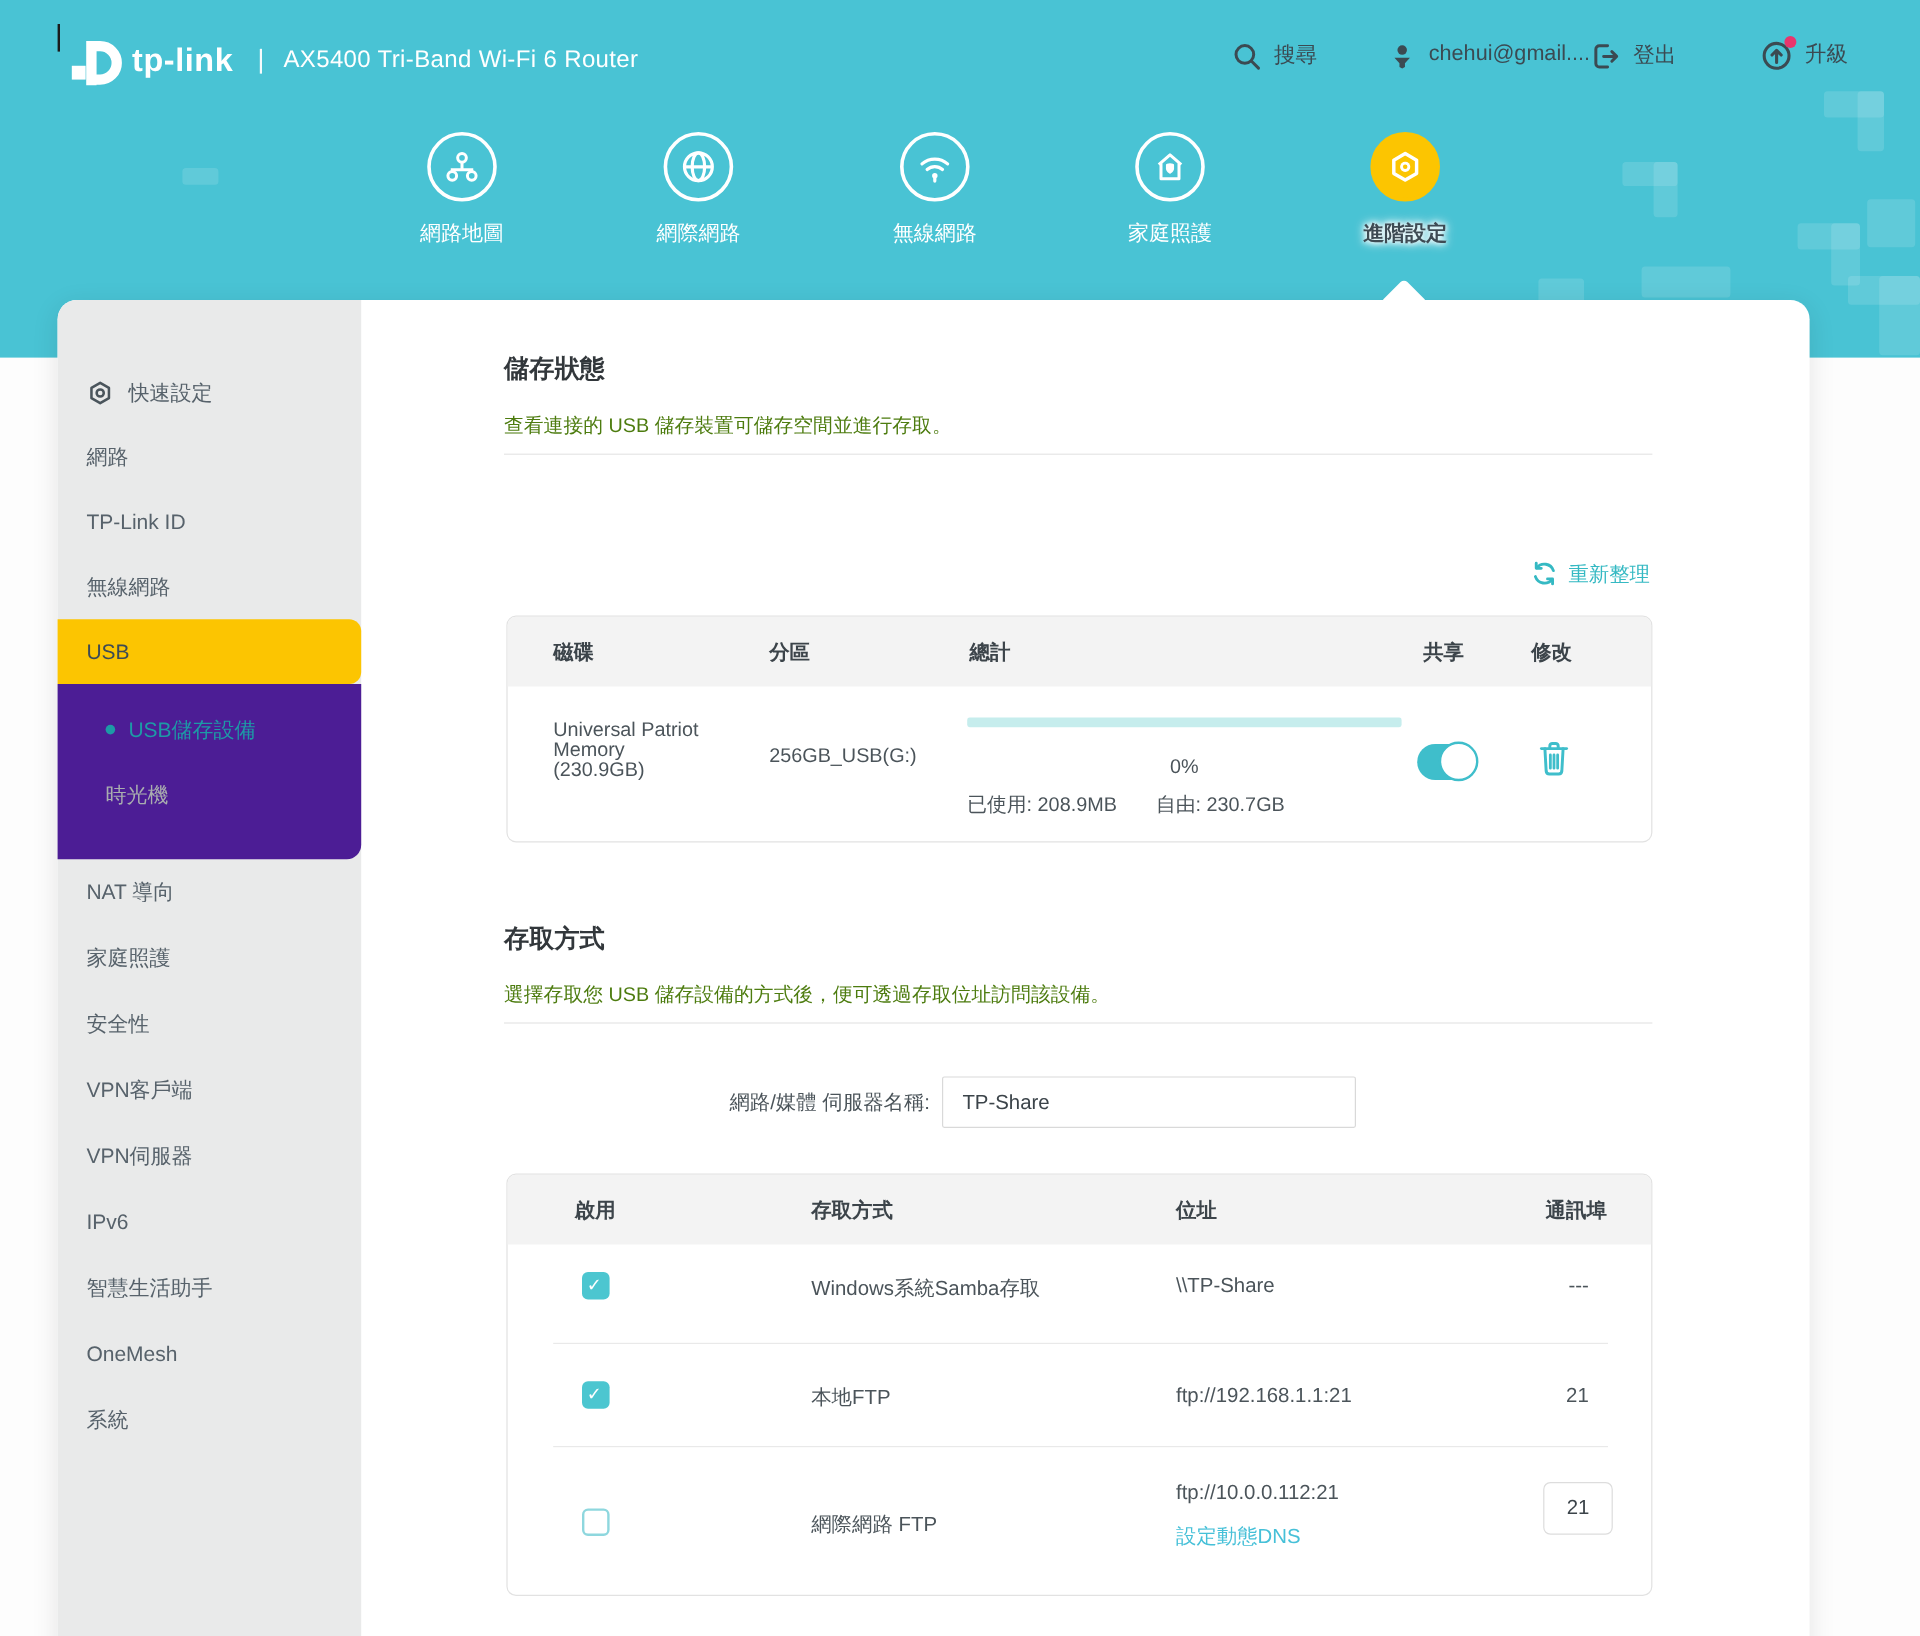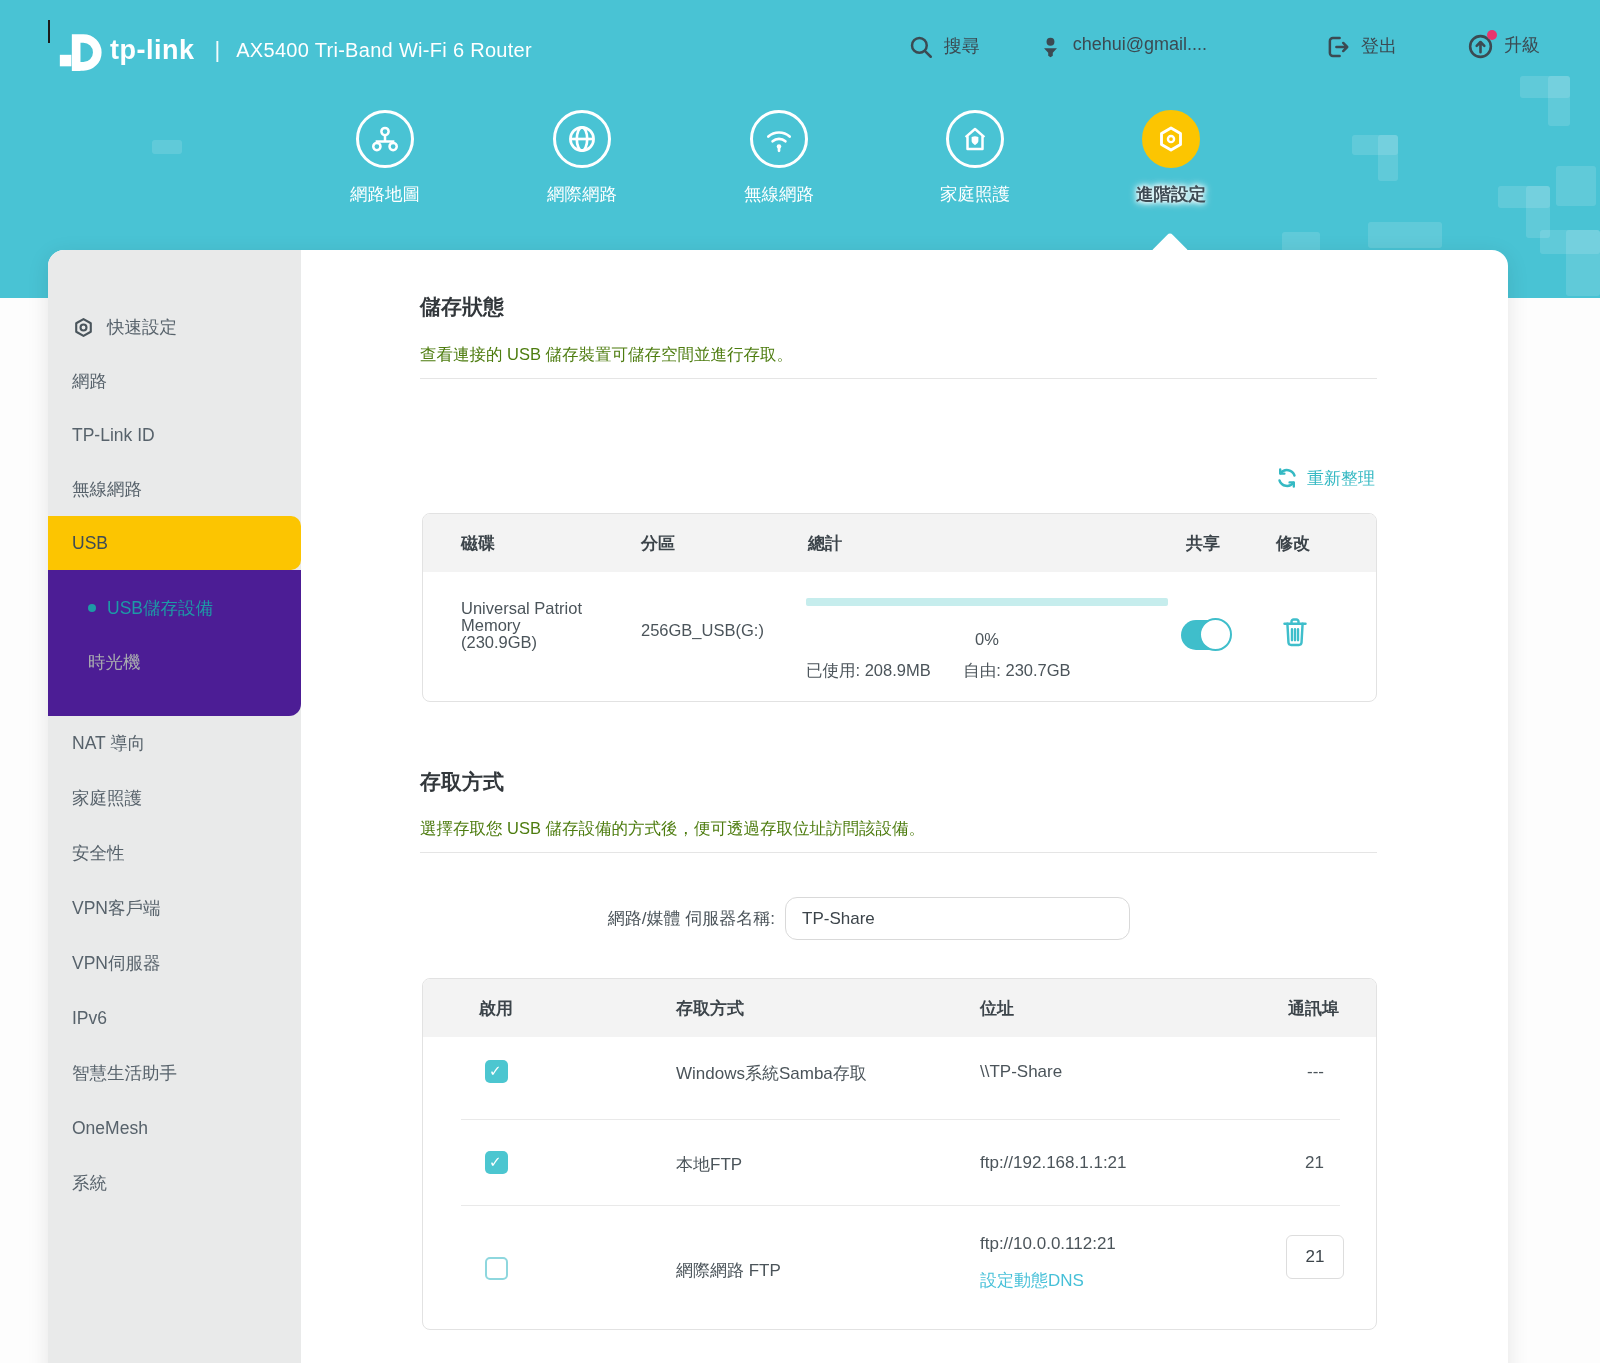--- a/index.html
+++ b/index.html
@@ -19,21 +19,21 @@
   .logo-mark { width:48px; height:48px; }
   .logo-text { color:#fff; font-size:27px; font-weight:bold; letter-spacing:.5px; margin-left:6px; }
   .logo-sep { color:#fff; font-size:22px; margin:0 16px 0 20px; opacity:.95; font-weight:300; }
   .router-title { color:#fff; font-size:20px; font-weight:500; letter-spacing:.3px; }
 
   .topbar-right { position:absolute; right:60px; top:33px; display:flex; align-items:center; gap:0; }
   .tb-item { display:flex; cursor:pointer; color:#3b4a52; font-size:18px; }
   .tb-item svg { display:block; }
   .tb-label { margin-left:10px; }
   .tb-search { margin-right:58px; }
-  .tb-account { margin-right:118px; }
+  .tb-account { }
   .tb-logout { margin-right:70px; }
   .upg-icon-wrap { position:relative; width:27px; height:27px; }
   .upg-badge { position:absolute; right:-3px; top:-3px; width:10px; height:10px; border-radius:50%; background:#e8356d; }
 
   
   .mainnav { position:absolute; left:0; top:108px; width:1600px; height:110px; }
   .nav-item { position:absolute; width:160px; text-align:center; cursor:pointer; }
   .nav-circle { width:58px; height:58px; border-radius:50%; border:3px solid #fff;
      margin:0 auto; display:flex; align-items:center; justify-content:center; }
   .nav-circle svg { display:block; }
@@ -91,21 +91,21 @@
 
   .toggle { position:absolute; left:758px; top:106px; width:50px; height:30px;
      background:#3fbecb; border-radius:15px; cursor:pointer; }
   .toggle .knob { position:absolute; right:-1px; top:-2px; width:33px; height:33px;
      border-radius:50%; background:#fff; border:2px solid #3fbecb; }
   .trash-btn { position:absolute; left:858px; top:102px; width:30px; height:34px; cursor:pointer; }
 
   .srv-label { position:absolute; left:0; top:657px; width:355px; text-align:right;
      font-size:17px; color:#4b545a; }
   .srv-input { position:absolute; left:365px; top:647px; width:345px; height:43px;
-     border:1px solid #d9d9d9; border-radius:12px; font-size:17px; color:#3c444a;
+     border:1px solid #d9d9d9; border-radius:2px; font-size:17px; color:#3c444a;
      padding:4px 16px; outline:none; font-family:inherit; background:#fff; }
 
   .access-tbl { top:728px; height:352px; }
   .a-row { position:absolute; left:0; width:955px; }
   .row-sep { position:absolute; left:38px; width:879px; height:1px; background:#e9e9e9; }
   .checkbox { position:absolute; left:62px; width:23px; height:23px; border-radius:5px; cursor:pointer; }
   .checkbox.checked { background:#4cc6d0; }
   .checkbox.checked::after { content:"✓"; color:#fff; font-size:15px; font-weight:bold;
      position:absolute; left:4px; top:2px; }
   .checkbox.unchecked { background:#fff; border:2px solid #8ed7de; }

